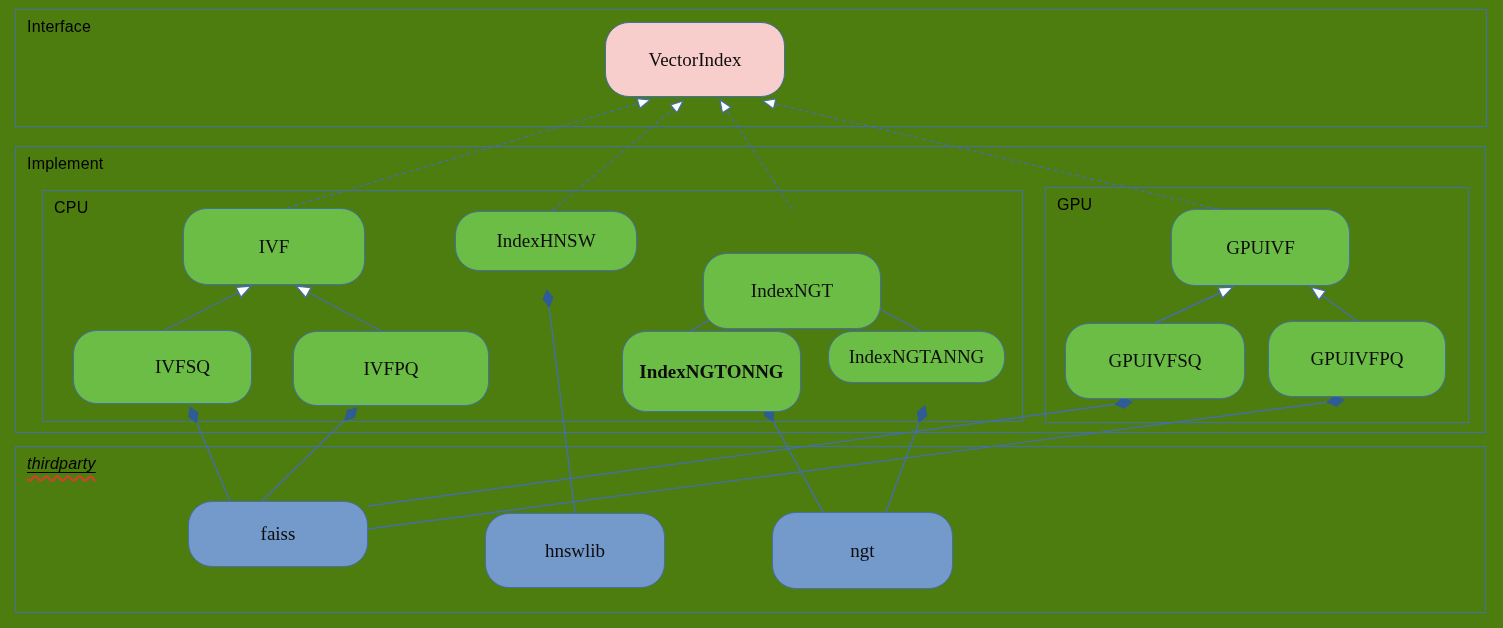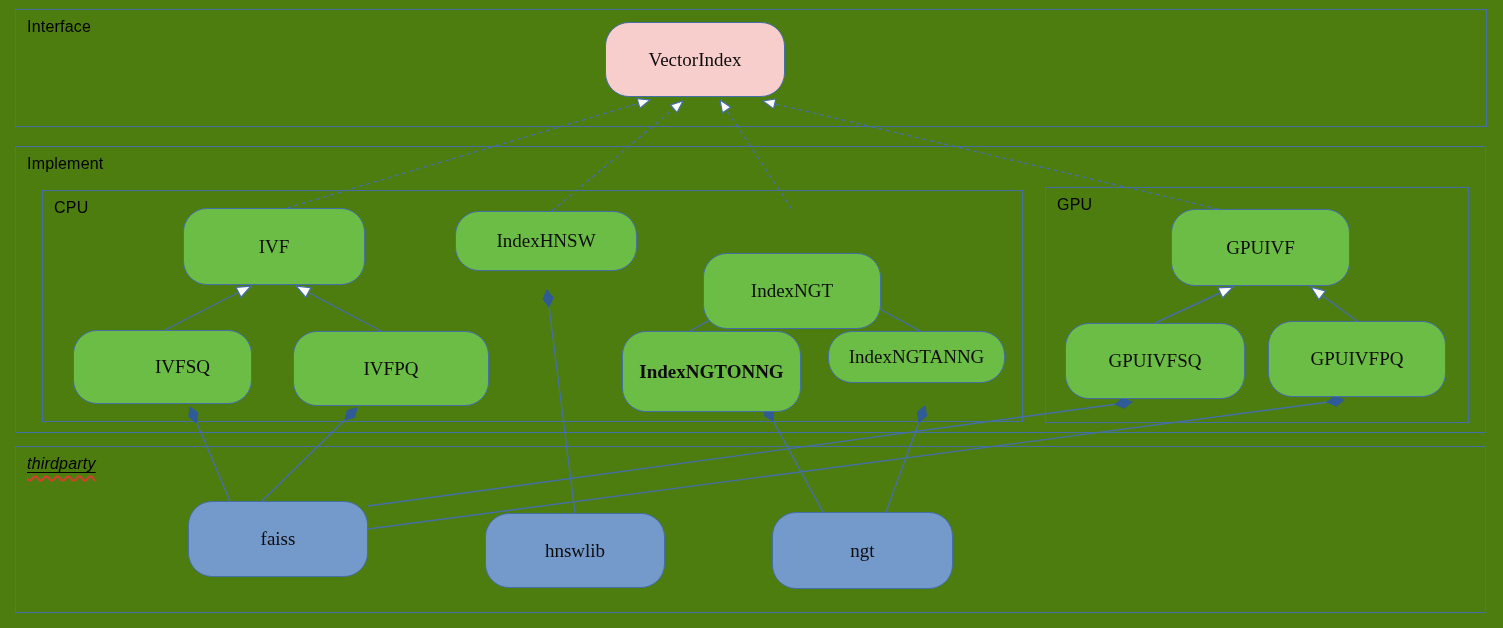--- a/index.html
+++ b/index.html
@@ -135,21 +135,21 @@
   <div class="node green" style="left:828px;top:331px;width:177px;height:52px;">
     <span>IndexNGTANNG</span>
   </div>
   <div class="node green" style="left:1065px;top:323px;width:180px;height:76px;">
     <span>GPUIVFSQ</span>
   </div>
   <div class="node green" style="left:1268px;top:321px;width:178px;height:76px;">
     <span>GPUIVFPQ</span>
   </div>
 
-  <div class="node blue" style="left:188px;top:501px;width:180px;height:76px;">
+  <div class="node blue" style="left:188px;top:501px;width:180px;height:66px;">
     <span>faiss</span>
   </div>
   <div class="node blue" style="left:485px;top:513px;width:180px;height:75px;">
     <span>hnswlib</span>
   </div>
   <div class="node blue" style="left:772px;top:512px;width:181px;height:77px;">
     <span>ngt</span>
   </div>
 
 </div>

